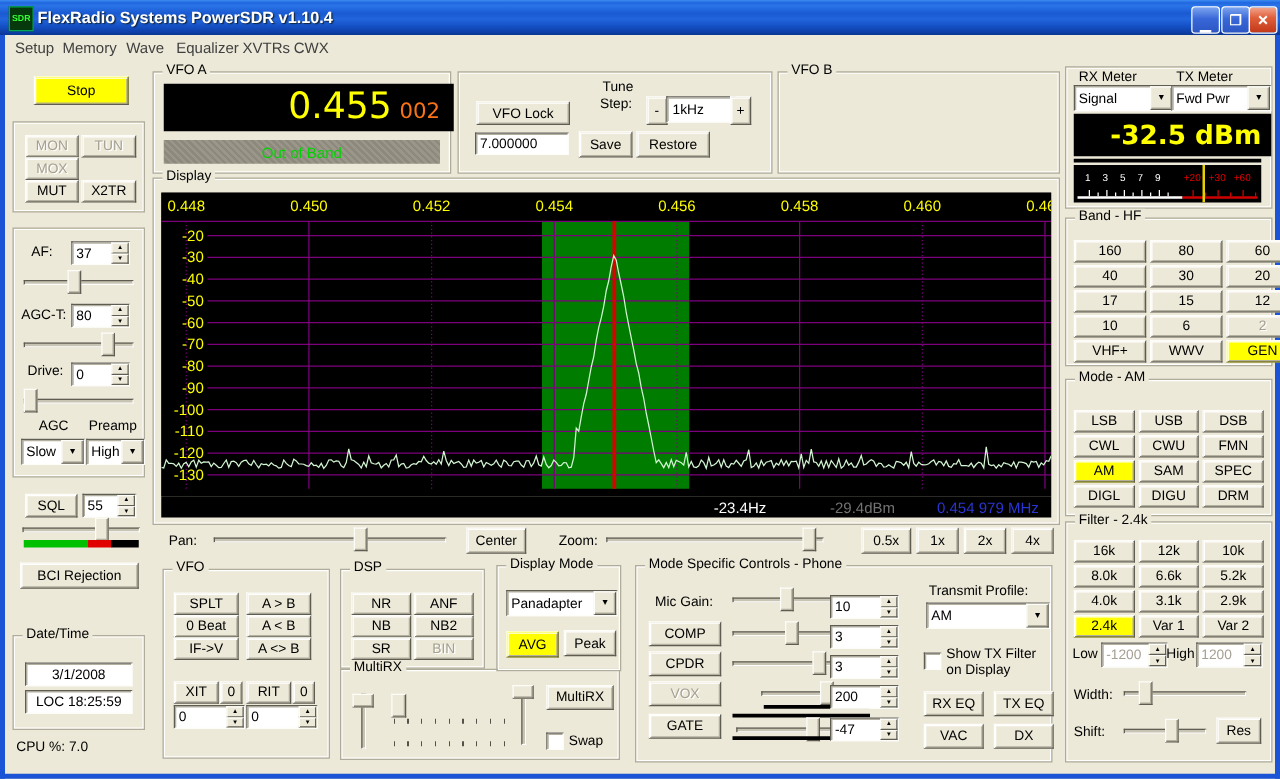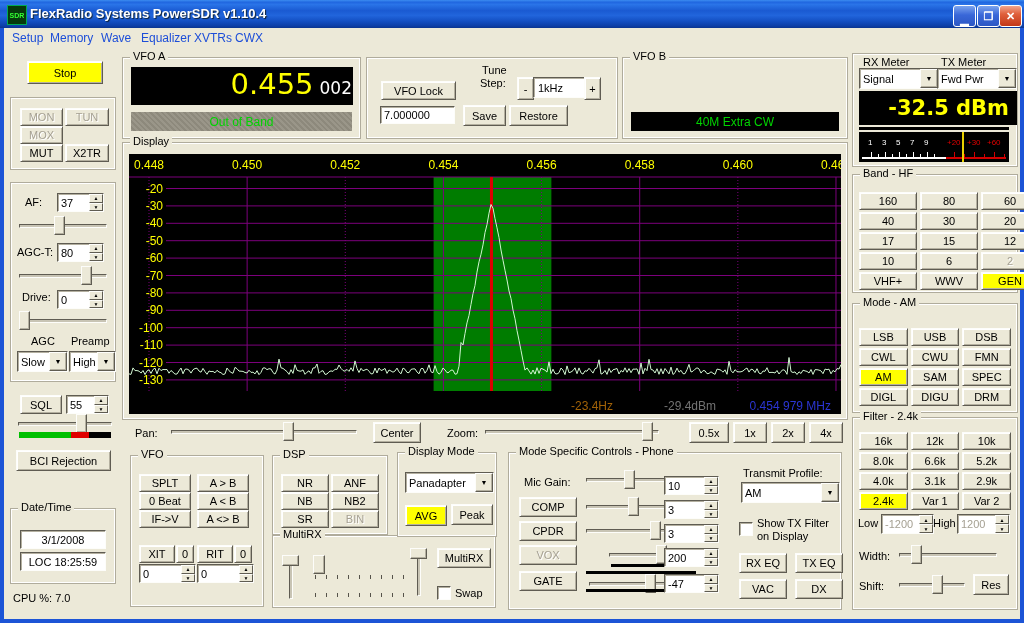--- a/index.html
+++ b/index.html
@@ -11,21 +11,21 @@
     background:linear-gradient(180deg,#3c8cf0 0%,#2067e0 8%,#2a74e8 16%,#1a5ad2 38%,#2165dc 55%,#1450c4 75%,#0d3fa8 92%,#0a3590 100%);}
   #titletext{position:absolute;left:30px;top:6px;font:bold 13px "Liberation Sans",sans-serif;color:#fff;text-shadow:1px 1px 1px #123;}
   #appicon{position:absolute;left:7px;top:5px;width:18px;height:18px;background:#063a0c;border:1px solid #0a5;
     color:#3f3;font:bold 7px "Liberation Sans",sans-serif;display:flex;align-items:center;justify-content:center;}
   .winbtn{position:absolute;top:5px;width:21px;height:20px;border-radius:3px;border:1px solid #fff;
     background:linear-gradient(180deg,#7ba4ee,#3967d8 45%,#2c57c4);color:#fff;display:flex;align-items:center;justify-content:center;
     font:bold 11px "Liberation Sans",sans-serif;}
   .winbtn.close{background:linear-gradient(180deg,#f2a58c,#e0603c 40%,#c23818);}
   .winborder{position:absolute;background:#1c54d6;}
   #menubar{position:absolute;left:4px;top:28px;width:1016px;height:20px;background:#ece9d8;}
-  .menuitem{position:absolute;top:3px;font:12px "Liberation Sans",sans-serif;color:#1d4ed8;}
+  .menuitem{position:absolute;top:3px;font:12px "Liberation Sans",sans-serif;color:#404040;}
   
   .btn{position:absolute;display:flex;align-items:center;justify-content:center;
     font:11px "Liberation Sans",sans-serif;color:#000;background:#ece9d8;
     border:1px solid;border-color:#fdfdfa #5f5c52 #5f5c52 #fdfdfa;
     box-shadow:inset 1px 1px 0 #fff,inset -1px -1px 0 #b4b0a0;cursor:pointer;user-select:none;white-space:nowrap;}
   .btn.act{background:#ffff00;}
   .btn.dis{color:#a5a092;text-shadow:1px 1px 0 #fff;}
   .gb{position:absolute;border:1px solid #b0ac9c;box-shadow:inset 1px 1px 0 #fff,inset -1px -1px 0 #fff;}
   .gbt{position:absolute;top:-8px;left:7px;background:#ece9d8;padding:0 3px;font:11px "Liberation Sans",sans-serif;color:#000;white-space:nowrap;}
   .sunken{position:absolute;background:#fff;border:1px solid;border-color:#5f5c52 #fdfdfa #fdfdfa #5f5c52;
@@ -163,42 +163,41 @@
 
 <div class="gb" style="left:10px;top:508px;width:104px;height:74px">
   <span class="gbt">Date/Time</span>
   <div class="sunken" style="left:9px;top:21px;width:84px;height:17px;display:flex;align-items:center;justify-content:center">3/1/2008</div>
   <div class="sunken" style="left:9px;top:43px;width:84px;height:17px;display:flex;align-items:center;justify-content:center">LOC 18:25:59</div>
 </div>
 <span class="lbl" style="left:13px;top:592px">CPU %: 7.0</span>
 
 <div class="gb" style="left:122px;top:57px;width:237px;height:80px">
   <span class="gbt">VFO A</span>
-  <div class="blackdisp" style="left:8px;top:9px;width:221px;height:38px;padding-right:1px">
+  <div class="blackdisp" style="left:8px;top:9px;width:221px;height:38px;padding-right:11px">
     <span style="font:29px 'DejaVu Sans',sans-serif;color:#ffff00">0.455</span>
-    <span style="font:17px 'DejaVu Sans',sans-serif;color:#ffffff;margin-left:6px">002</span>
+    <span style="font:17px 'DejaVu Sans',sans-serif;color:#f97316;margin-left:6px">002</span>
   </div>
   <div class="abs" style="left:8px;top:54px;width:221px;height:19px;background:repeating-linear-gradient(45deg,#9a9689 0 2px,#8d897c 2px 4px);display:flex;align-items:center;justify-content:center;font:12px 'Liberation Sans',sans-serif;color:#00d400">Out of Band</div>
 </div>
 
 <div class="gb" style="left:366px;top:57px;width:250px;height:80px">
   <div class="btn" style="left:14px;top:23px;width:73px;height:17px">VFO Lock</div>
   <input class="sunken" style="left: 13px; top: 48px; width: 68px; height: 14px; padding-left: 3px;" readonly="" value="7.000000">
   <div class="btn" style="left:96px;top:47px;width:41px;height:19px">Save</div>
   <div class="btn" style="left:142px;top:47px;width:57px;height:19px">Restore</div>
   <span class="lbl" style="left:115px;top:6px">Tune</span>
   <span class="lbl" style="left:113px;top:19px">Step:</span>
   <div class="btn" style="left:150px;top:19px;width:15px;height:21px">-</div>
   <div class="sunken" style="left:166px;top:19px;width:50px;height:19px;display:flex;align-items:center;padding-left:4px">1kHz</div>
   <div class="btn" style="left:217px;top:19px;width:15px;height:21px">+</div>
 </div>
 
 <div class="gb" style="left:622px;top:57px;width:224px;height:80px">
   <span class="gbt">VFO B</span>
-  <div class="abs" style="left:8px;top:54px;width:208px;height:19px;background:#000;display:flex;align-items:center;justify-content:center;font:12px 'Liberation Sans',sans-serif;color:#00d400">40M Extra CW</div>
 </div>
 
 <div class="gb" style="left:852px;top:53px;width:164px;height:112px">
   <span class="lbl" style="left:10px;top:2px">RX Meter</span>
   <span class="lbl" style="left:88px;top:2px">TX Meter</span>
   <div class="sunken combo" style="left:6px;top:14px;width:75px;height:19px">
     <span class="cv">Signal</span>
       <span class="cbtn">▼</span>
     </div>
   <div class="sunken combo" style="left:84px;top:14px;width:75px;height:19px">
@@ -365,21 +364,21 @@
         <text x="216.28000000000017" y="15" fill="#ffff00" text-anchor="middle" font-size="12px" font-family="Liberation Sans, sans-serif">0.452</text>
         <text x="314.42000000000024" y="15" fill="#ffff00" text-anchor="middle" font-size="12px" font-family="Liberation Sans, sans-serif">0.454</text>
         <text x="412.56000000000034" y="15" fill="#ffff00" text-anchor="middle" font-size="12px" font-family="Liberation Sans, sans-serif">0.456</text>
         <text x="510.70000000000044" y="15" fill="#ffff00" text-anchor="middle" font-size="12px" font-family="Liberation Sans, sans-serif">0.458</text>
         <text x="608.8400000000005" y="15" fill="#ffff00" text-anchor="middle" font-size="12px" font-family="Liberation Sans, sans-serif">0.460</text>
         <text x="706.9800000000006" y="15" fill="#ffff00" text-anchor="middle" font-size="12px" font-family="Liberation Sans, sans-serif">0.462</text>
         <rect x="360.9595300000006" y="23" width="3" height="214" fill="#dd0000"></rect>
         <polyline points="0,219.9 2,220.4 4,213.9 6,216.6 8,216.6 10,217.1 12,219.1 14,216.5 16,220.6 18,216.9 20,215.9 22,219.4 24,215.5 26,214.1 28,219.8 30,214.2 32,216.6 34,215.5 36,215.6 38,215.5 40,219.2 42,216.5 44,218.2 46,220.1 48,220.0 50,216.8 52,214.0 54,219.8 56,215.3 58,215.0 60,216.1 62,219.1 64,215.7 66,214.5 68,214.2 70,217.0 72,218.2 74,214.4 76,217.6 78,220.3 80,217.0 82,217.6 84,217.4 86,218.8 88,216.3 90,218.0 92,218.7 94,220.5 96,219.9 98,214.0 100,216.7 102,218.4 104,219.3 106,213.4 108,214.7 110,217.1 112,217.2 114,217.4 116,218.5 118,219.0 120,216.2 122,218.4 124,218.2 126,219.9 128,216.7 130,220.7 132,218.4 134,214.0 136,213.9 138,215.7 140,214.7 142,215.0 144,218.6 146,220.1 148,216.0 150,205.1 152,213.8 154,214.4 156,216.0 158,217.6 160,220.4 162,215.7 164,219.4 166,210.7 168,216.2 170,217.0 172,217.2 174,215.9 176,220.3 178,218.2 180,216.8 182,219.6 184,214.0 186,213.9 188,210.0 190,219.3 192,217.3 194,216.7 196,220.4 198,220.0 200,217.8 202,216.9 204,217.4 206,215.2 208,215.4 210,211.0 212,214.4 214,216.5 216,217.2 218,215.4 220,217.4 222,213.8 224,217.2 226,206.9 228,214.4 230,218.5 232,214.3 234,216.8 236,215.9 238,215.2 240,217.2 242,219.9 244,219.6 246,214.1 248,219.0 250,214.0 252,216.5 254,215.8 256,214.4 258,219.4 260,216.0 262,217.0 264,218.2 266,217.0 268,214.1 270,217.9 272,219.8 274,214.1 276,215.3 278,218.4 280,218.7 282,215.4 284,214.9 286,214.9 288,218.0 290,219.8 292,214.6 294,214.5 296,219.2 298,216.3 300,210.8 302,217.8 304,218.8 306,211.6 308,217.6 310,220.2 312,218.4 314,214.0 316,215.9 318,218.7 320,218.3 322,216.1 324,216.2 326,220.2 328,219.7 330,212.2 332,188.5 334,191.0 336,179.5 338,168.9 340,161.4 342,150.4 344,139.6 346,131.4 348,118.1 350,107.9 352,100.3 354,90.9 356,78.6 358,70.6 360,59.2 362,50.5 364,54.2 366,64.6 368,73.8 370,83.5 372,96.0 374,106.3 376,116.3 378,126.0 380,136.9 382,144.5 384,156.1 386,164.8 388,176.6 390,186.2 392,196.4 394,206.8 396,216.1 398,213.9 400,216.9 402,220.1 404,216.0 406,220.1 408,213.7 410,219.4 412,214.3 414,215.2 416,216.2 418,218.1 420,207.8 422,219.6 424,215.2 426,219.5 428,220.0 430,218.7 432,214.0 434,216.1 436,220.6 438,211.9 440,218.7 442,218.0 444,216.6 446,213.8 448,219.7 450,213.9 452,218.9 454,220.1 456,216.8 458,217.2 460,214.3 462,216.6 464,219.1 466,214.7 468,213.8 470,205.8 472,220.1 474,219.1 476,216.4 478,220.4 480,214.4 482,218.5 484,215.8 486,215.2 488,214.5 490,220.0 492,216.5 494,218.0 496,213.8 498,218.3 500,214.6 502,218.7 504,215.1 506,215.2 508,214.9 510,220.3 512,209.0 514,219.9 516,214.3 518,216.7 520,205.3 522,215.5 524,216.0 526,219.0 528,214.7 530,220.3 532,214.7 534,219.9 536,214.5 538,217.2 540,219.9 542,213.1 544,220.5 546,218.7 548,214.1 550,218.2 552,216.3 554,219.7 556,219.7 558,215.7 560,210.4 562,218.0 564,217.2 566,215.2 568,213.8 570,214.9 572,219.1 574,216.6 576,216.8 578,219.7 580,219.4 582,217.8 584,219.2 586,220.4 588,215.1 590,215.5 592,216.2 594,218.2 596,215.8 598,220.3 600,207.3 602,216.7 604,218.9 606,215.7 608,217.5 610,217.9 612,217.8 614,217.0 616,215.2 618,214.0 620,218.1 622,215.2 624,215.7 626,218.6 628,214.7 630,219.1 632,219.8 634,217.0 636,217.3 638,213.7 640,218.5 642,218.4 644,218.4 646,219.0 648,216.5 650,220.0 652,217.4 654,215.7 656,216.5 658,220.3 660,203.5 662,217.5 664,218.5 666,217.9 668,220.5 670,217.8 672,219.5 674,216.2 676,216.9 678,217.4 680,219.0 682,215.5 684,220.4 686,215.7 688,215.7 690,216.1 692,216.9 694,219.7 696,215.1 698,215.7 700,215.2 702,219.8 704,216.4 706,217.9 708,214.6 710,215.0 712,210.6" fill="none" stroke="#d2f5d2" stroke-width="1"></polyline>
       </svg></div>
   <div class="abs" style="left:6px;top:254px;width:712px;height:17px;background:#000">
-    <span style="position:absolute;right:228px;top:2px;font:12px 'Liberation Sans',sans-serif;color:#a16207">-23.4Hz</span>
+    <span style="position:absolute;right:228px;top:2px;font:12px 'Liberation Sans',sans-serif;color:#ffffff">-23.4Hz</span>
     <span style="position:absolute;right:125px;top:2px;font:12px 'Liberation Sans',sans-serif;color:#737373">-29.4dBm</span>
     <span style="position:absolute;right:10px;top:2px;font:12px 'Liberation Sans',sans-serif;color:#2b35d4">0.454 979 MHz</span>
   </div>
   <span class="lbl" style="left:12px;top:284px">Pan:</span>
   <div class="slider" style="left:48px;top:279px;width:186px">
       <div class="track"></div>
       <div class="thumb" style="left:60%"></div>
     </div>
   <div class="btn" style="left:250px;top:279px;width:46px;height:19px">Center</div>
   <span class="lbl" style="left:324px;top:284px">Zoom:</span>

